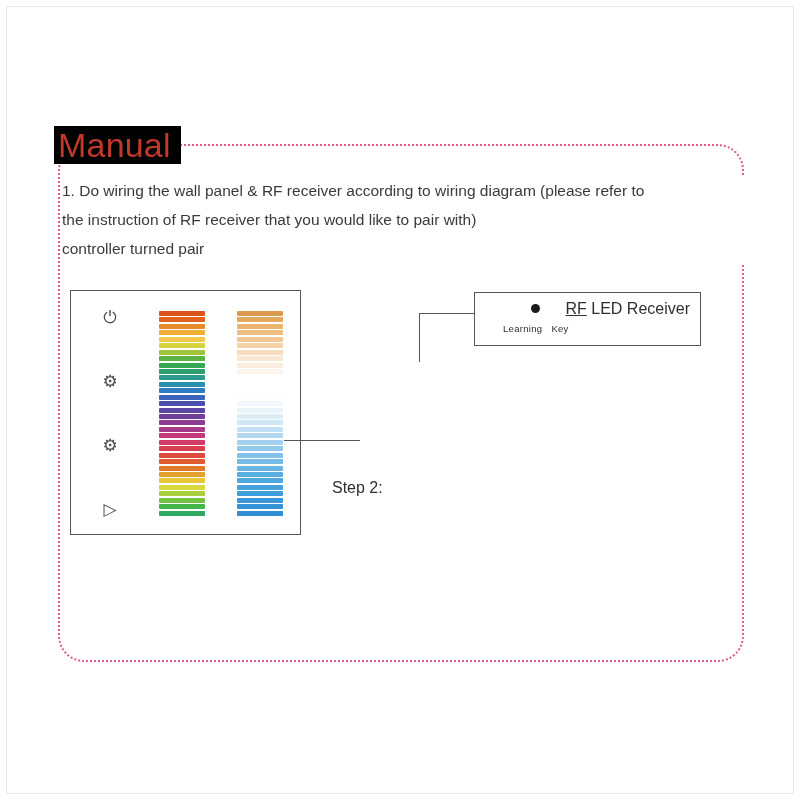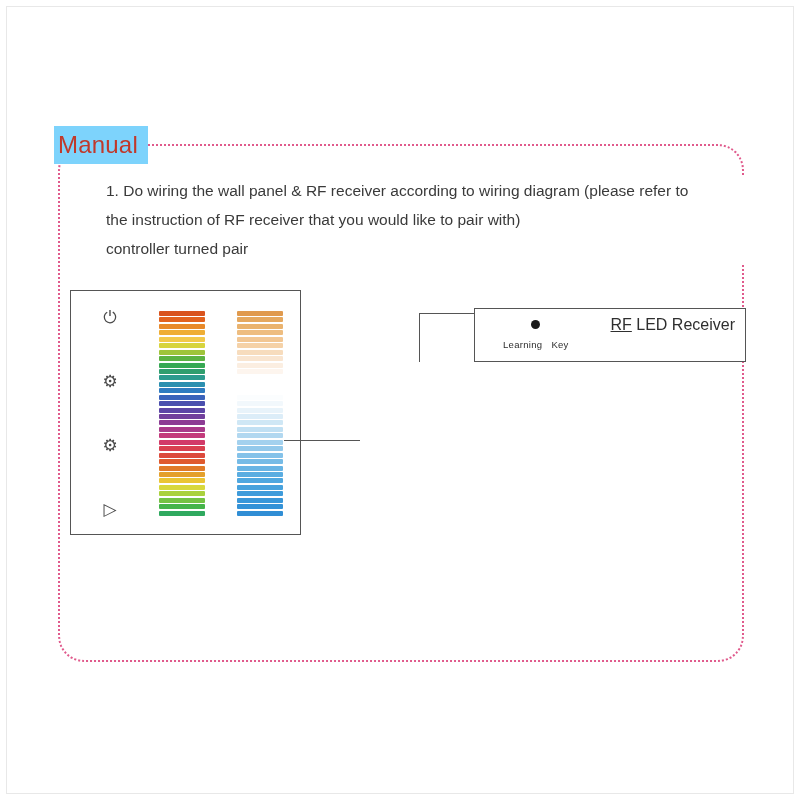--- a/index.html
+++ b/index.html
@@ -39,41 +39,40 @@
     height: 518px;
     border: 2px dotted #e05a8c;
     border-radius: 26px;
     box-sizing: border-box;
   }
   
   .manual-title {
     position: absolute;
     left: 54px;
     top: 126px;
-    font-size: 24px;
+    font-size: 34px;
     color: #c0392b;
-    background: #7dd3fc;
+    background: #000000;
     padding: 0 10px 0 4px;
     line-height: 38px;
     letter-spacing: 0.2px;
   }
   
   .intro {
     position: absolute;
     left: 62px;
     top: 176px;
     width: 684px;
     font-size: 15.5px;
     line-height: 29px;
     color: #3a3a3a;
     background: #ffffff;
   }
   .intro .line {
     white-space: nowrap;
-    margin-left: 44px;
   }
   .power-glyph {
     display: inline-block;
     vertical-align: -3px;
     margin: 0 16px;
     font-size: 17px;
     color: #444;
   }
 
   
@@ -121,22 +120,22 @@
   .bar {
     height: 5px;
     width: 100%;
     border-radius: 1px;
   }
 
   
   .rf-box {
     position: absolute;
     left: 474px;
-    top: 308px;
-    width: 272px;
+    top: 292px;
+    width: 227px;
     height: 54px;
     border: 1px solid #555555;
     background: #ffffff;
     box-sizing: border-box;
   }
   .rf-title {
     position: absolute;
     right: 10px;
     top: 7px;
     font-size: 16px;
@@ -318,15 +317,16 @@
     <div class="rf-title"><span class="underline">RF</span><span> LED Receiver</span></div>
     <div class="rf-dot"></div>
     <div class="rf-learning-label"><span>Learning</span><span class="sp"></span><span>Key</span></div>
   </div>
 
   <div class="leader-h"></div>
   <div class="leader-v"></div>
 
 
   <div class="step-block" id="step2">
+    <div class="step-title">Step 2:</div>
   </div>
 
 </div>
 
 </body></html>

